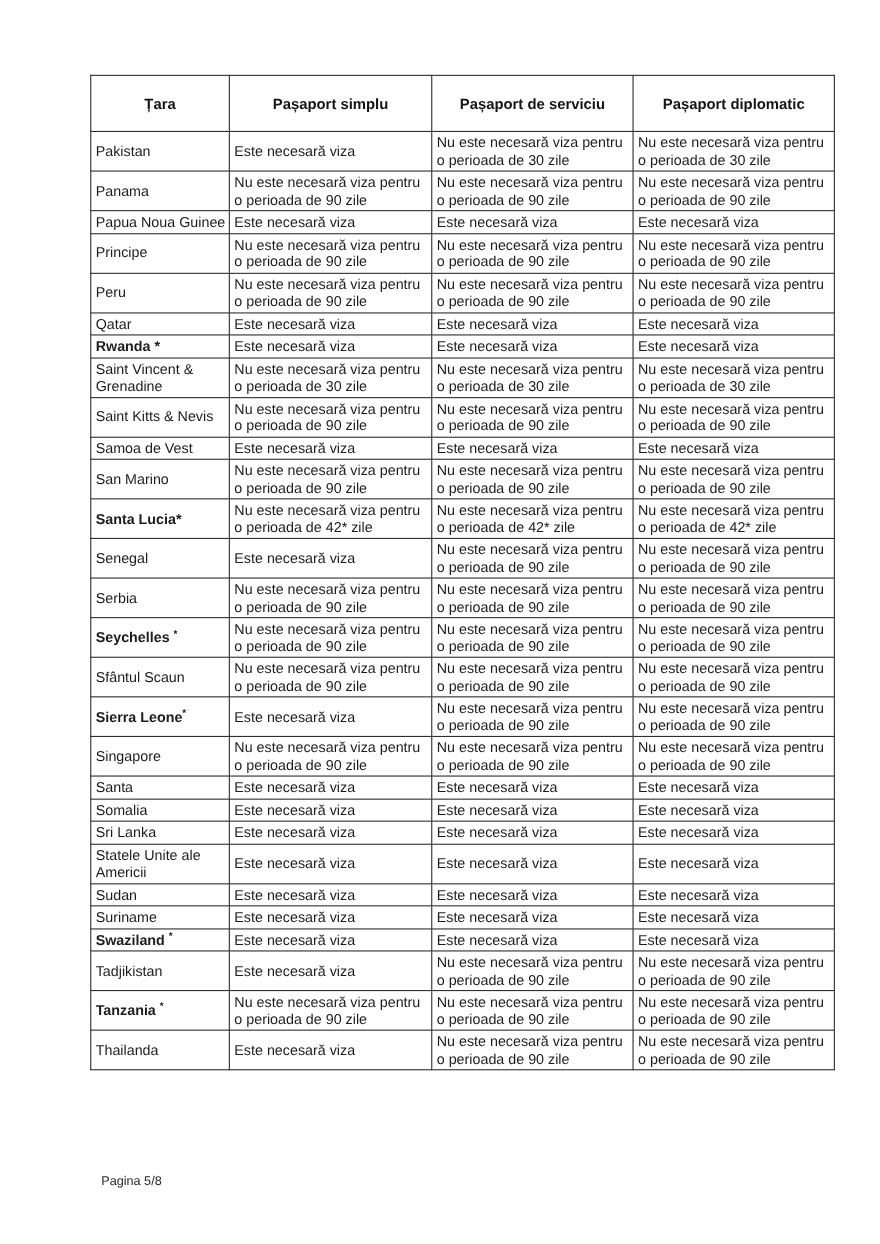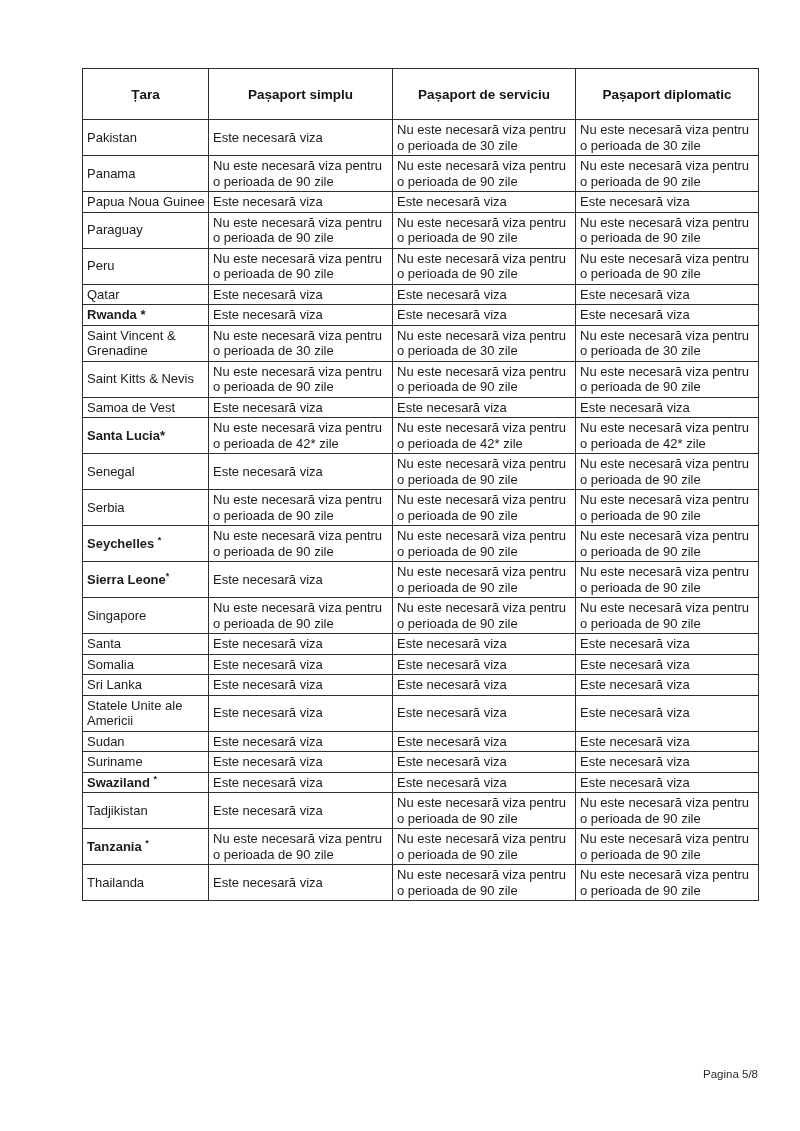--- a/index.html
+++ b/index.html
@@ -45,24 +45,24 @@
   }
   .doc-table td.bold {
     font-weight: bold;
   }
   .doc-table sup {
     font-size: 9px;
     line-height: 0;
   }
   .page-footer {
     position: absolute;
-    left: 82px;
+    left: 92px;
     top: 1068px;
     width: 676px;
-    text-align: right;
+    text-align: left;
     font-size: 11.5px;
     color: #2a2a2a;
   }
 </style>
 </head>
 <body>
 
 <table class="doc-table">
   <colgroup>
     <col style="width:126px">
@@ -91,21 +91,21 @@
         <td>Nu este necesară viza pentru o perioada de 90 zile</td>
         <td>Nu este necesară viza pentru o perioada de 90 zile</td>
       </tr>
       <tr>
         <td class="">Papua Noua Guinee</td>
         <td>Este necesară viza</td>
         <td>Este necesară viza</td>
         <td>Este necesară viza</td>
       </tr>
       <tr>
-        <td class="">Paraguay</td>
+        <td class="">Principe</td>
         <td>Nu este necesară viza pentru o perioada de 90 zile</td>
         <td>Nu este necesară viza pentru o perioada de 90 zile</td>
         <td>Nu este necesară viza pentru o perioada de 90 zile</td>
       </tr>
       <tr>
         <td class="">Peru</td>
         <td>Nu este necesară viza pentru o perioada de 90 zile</td>
         <td>Nu este necesară viza pentru o perioada de 90 zile</td>
         <td>Nu este necesară viza pentru o perioada de 90 zile</td>
       </tr>
@@ -131,20 +131,26 @@
         <td class="">Saint Kitts &amp; Nevis</td>
         <td>Nu este necesară viza pentru o perioada de 90 zile</td>
         <td>Nu este necesară viza pentru o perioada de 90 zile</td>
         <td>Nu este necesară viza pentru o perioada de 90 zile</td>
       </tr>
       <tr>
         <td class="">Samoa de Vest</td>
         <td>Este necesară viza</td>
         <td>Este necesară viza</td>
         <td>Este necesară viza</td>
+      </tr>
+      <tr>
+        <td class="">San Marino</td>
+        <td>Nu este necesară viza pentru o perioada de 90 zile</td>
+        <td>Nu este necesară viza pentru o perioada de 90 zile</td>
+        <td>Nu este necesară viza pentru o perioada de 90 zile</td>
       </tr>
       <tr>
         <td class="bold">Santa Lucia*</td>
         <td>Nu este necesară viza pentru o perioada de 42* zile</td>
         <td>Nu este necesară viza pentru o perioada de 42* zile</td>
         <td>Nu este necesară viza pentru o perioada de 42* zile</td>
       </tr>
       <tr>
         <td class="">Senegal</td>
         <td>Este necesară viza</td>
@@ -152,20 +158,26 @@
         <td>Nu este necesară viza pentru o perioada de 90 zile</td>
       </tr>
       <tr>
         <td class="">Serbia</td>
         <td>Nu este necesară viza pentru o perioada de 90 zile</td>
         <td>Nu este necesară viza pentru o perioada de 90 zile</td>
         <td>Nu este necesară viza pentru o perioada de 90 zile</td>
       </tr>
       <tr>
         <td class="bold">Seychelles&nbsp;<sup>*</sup></td>
+        <td>Nu este necesară viza pentru o perioada de 90 zile</td>
+        <td>Nu este necesară viza pentru o perioada de 90 zile</td>
+        <td>Nu este necesară viza pentru o perioada de 90 zile</td>
+      </tr>
+      <tr>
+        <td class="">Sfântul Scaun</td>
         <td>Nu este necesară viza pentru o perioada de 90 zile</td>
         <td>Nu este necesară viza pentru o perioada de 90 zile</td>
         <td>Nu este necesară viza pentru o perioada de 90 zile</td>
       </tr>
       <tr>
         <td class="bold">Sierra Leone<sup>*</sup></td>
         <td>Este necesară viza</td>
         <td>Nu este necesară viza pentru o perioada de 90 zile</td>
         <td>Nu este necesară viza pentru o perioada de 90 zile</td>
       </tr>

